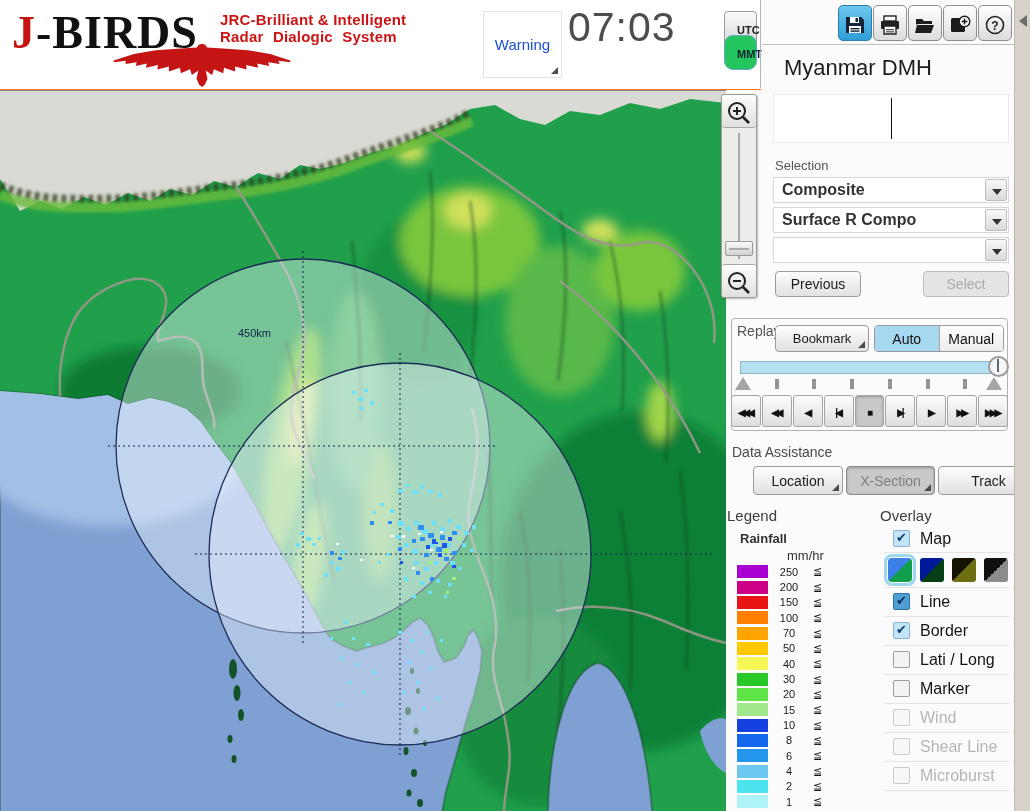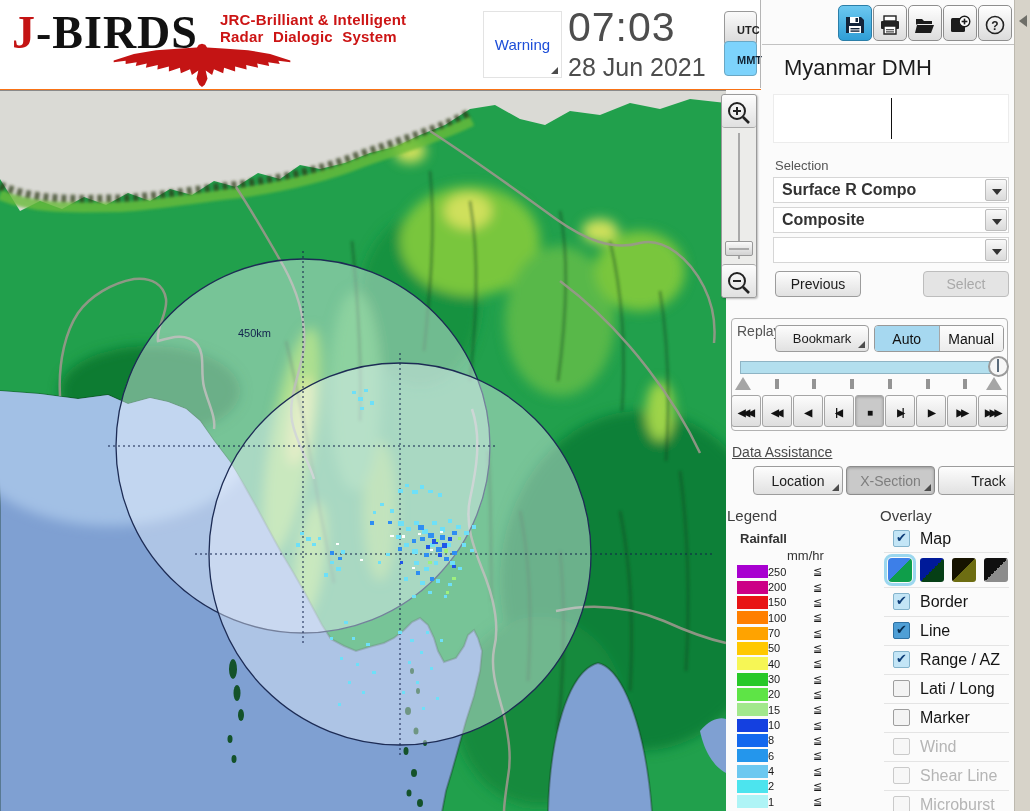--- a/index.html
+++ b/index.html
@@ -15,21 +15,21 @@
   .logo-title { position:absolute; left:12px; top:6px; font-family:"Liberation Serif","DejaVu Serif",serif; font-weight:bold; font-size:46px; color:#111; letter-spacing:1px; }
   .logo-title .j { color:#c41414; }
   .tagline { position:absolute; left:220px; top:11px; color:#cc1414; font-weight:bold; font-size:15px; line-height:17px; letter-spacing:.2px; }
   .tagline .l2 { word-spacing:5px; }
   .eagle { position:absolute; left:6px; top:42px; }
   .warning-btn { position:absolute; left:483px; top:11px; width:79px; height:67px; background:#fff; border:1px solid #e3e3e3; color:#1d4ed8; font-size:15px; cursor:pointer; }
   .clock-time { position:absolute; left:568px; top:4px; font-size:41px; color:#4d4d4d; letter-spacing:1px; }
   .clock-date { position:absolute; left:568px; top:53px; font-size:25px; color:#4d4d4d; }
   .tz-btn { position:absolute; left:724px; width:33px; height:35px; border:1px solid #999; border-radius:4px; font-size:11px; font-weight:bold; color:#222; background:linear-gradient(#fafafa,#d8d8d8); cursor:pointer; padding:12px; }
   .tz-btn.utc { top:11px; }
-  .tz-btn.mmt { top:41px; background:#7dd3fc; border-color:#6aa7c4; color:#123; }
+  .tz-btn.mmt { top:35px; background:#22c55e; border-color:#6aa7c4; color:#123;border-radius:9px; }
   .toolbar-btn { position:absolute; top:5px; width:34px; height:36px; border:1px solid #8e8e8e; border-radius:5px; background:linear-gradient(#ffffff,#dcdcdc); cursor:pointer; padding:0; }
   .toolbar-btn.active { background:linear-gradient(#6cc8f0,#2f9ed6); border-color:#2b7ea8; }
   .toolbar-btn svg { display:block; margin:4px auto 0; }
   .tb-1{left:838px;} .tb-2{left:873px;} .tb-3{left:908px;} .tb-4{left:943px;} .tb-5{left:978px;}
   .toolbar-line { position:absolute; left:762px; top:44px; width:252px; height:1px; background:#c2c2c2; }
   
   .right-strip { position:absolute; left:1014px; top:0; width:16px; height:811px; background:#d7d3c9; border-left:1px solid #bdb9af; }
   .collapse-tri { position:absolute; left:4px; top:15px; width:0; height:0; border-top:6px solid transparent; border-bottom:6px solid transparent; border-right:8px solid #6e6e68; }
   
   .map-wrap { position:absolute; left:0; top:90px; width:726px; height:721px; background:#e5e5e5; border-top:1px solid #8a8a8a; }
@@ -76,32 +76,32 @@
   .tri-left { left:735px; } .tri-right { left:986px; }
   .tick-row { position:absolute; left:731px; top:379px; width:277px; height:12px; }
   .tick { position:absolute; top:0; width:4px; height:10px; background:#949494; }
   .tick:nth-of-type(1){left:44px;} .tick:nth-of-type(2){left:81px;} .tick:nth-of-type(3){left:119px;}
   .tick:nth-of-type(4){left:157px;} .tick:nth-of-type(5){left:195px;} .tick:nth-of-type(6){left:232px;}
   .pb-row { position:absolute; left:731px; top:395px; width:277px; height:32px; display:flex; gap:1px; }
   .pb-btn { flex:1; border:1px solid #a5a5a5; border-radius:3px; background:linear-gradient(#fcfcfc,#dedede); cursor:pointer; padding:0; overflow:hidden; }
   .pb-btn.pressed { background:#c9c9c9; box-shadow:inset 0 1px 3px rgba(0,0,0,.25); }
   .pb-glyph { font-size:10px; font-weight:bold; letter-spacing:-3px; color:#111; display:inline-block; transform:translateX(-1px); }
   
-  .da-label { left:732px; top:444px; font-size:14px; color:#4a4a4a;text-decoration:underline; }
+  .da-label { left:732px; top:444px; font-size:14px; color:#4a4a4a; }
   .da-btn { position:absolute; top:466px; height:29px; font-size:14px;margin-left:23px; }
   .da-1 { left:730px; width:90px; } .da-2 { left:823px; width:89px; } .da-3 { left:915px; width:101px; }
   
   .legend-label  { position:absolute; left:727px; top:507px; font-size:15px; color:#3d3d3d; }
   .overlay-label { position:absolute; left:880px; top:507px; font-size:15px; color:#3d3d3d; }
   .lg-unit { position:absolute; left:740px; font-size:13px; color:#333; }
   .u1 { top:531px;font-weight:bold; } .u2 { top:548px;margin-left:47px; }
   .lg-rows { position:absolute; left:737px; top:564px; width:100px; }
   .lg-row { display:flex; align-items:center; height:15.35px; }
   .lg-swatch { width:31px; height:13px; flex:none; }
-  .lg-val { width:42px; text-align:left; font-size:11px; color:#1a1a1a; }
+  .lg-val { width:42px; text-align:center; font-size:11px; color:#1a1a1a; }
   .lg-op { margin-left:3px; font-size:11px; color:#1a1a1a; }
   
   .ov-col { position:absolute; left:884px; top:525px; width:125px; }
   .ov-row { position:relative; height:29px; border-bottom:1px solid #e4e4e4; }
   .ov-row.first { height:28px; }
   .cb { position:absolute; left:9px; top:5px; width:17px; height:17px; background:#f3f3f3; border:1px solid #9e9e9e; border-radius:2px; cursor:pointer; }
   .cb.checked { background:#c3e5f6; border-color:#85b4cc; }
   .cb.checked::after { content:"\2714"; position:absolute; left:2px; top:-1px; font-size:13px; font-weight:bold; color:#0e3d78; }
   .cb.accent { background:#4f9fd6; border-color:#2f72a4; }
   .cb.accent::after { color:#062c50; }
@@ -124,21 +124,20 @@
     <div class="logo-title"><span class="j">J</span><span>-BIRDS</span></div>
     <div class="tagline">
       <div class="l1">JRC-Brilliant &amp; Intelligent</div>
       <div class="l2">Radar Dialogic System</div>
     </div>
     <svg class="eagle" width="392" height="46" viewBox="0 0 400 100">
       <path d="M200,4 L207,6 L211,12 L246,14 L300,18 L348,26 L392,40 L392,44 L366,41 L369,48 L344,44 L346,52 L320,47 L322,56 L296,50 L297,60 L272,53 L272,64 L248,56 L246,68 L226,59 L222,72 L208,62 L212,80 L206,93 L200,98 L194,93 L188,80 L192,62 L178,72 L174,59 L154,68 L152,56 L128,64 L128,53 L103,60 L104,50 L78,56 L80,47 L56,52 L58,44 L34,48 L34,41 L8,44 L8,40 L52,26 L100,18 L154,14 L189,12 L193,6 Z" fill="#c41414"></path>
     </svg>
     <button class="warning-btn corner">Warning</button>
     <div class="clock-time">07:03</div>
-    <div class="clock-date">28 Jun 2021</div>
     <button class="tz-btn utc">UTC</button>
     <button class="tz-btn mmt">MMT</button>
   </div>
   <div class="hdr-vline"></div>
 
   <button class="toolbar-btn tb-1 active">
     <svg width="22" height="22" viewBox="0 0 22 22">
       <path d="M2,3 h15 l3,3 v13 h-18 z" fill="#13243a"></path>
       <rect x="6" y="3" width="9" height="6" fill="#fff"></rect>
         <rect x="11.5" y="4" width="2.5" height="4" fill="#13243a"></rect>
@@ -431,28 +430,28 @@
     </button>
   </div>
 
   <div class="panel-title">Myanmar DMH</div>
   <div class="station-box"></div>
 
   <div class="sec-label sel-label">Selection</div>
   <div class="dd-list">
 
       <div class="dd">
-        <span class="dd-value">Surface R Compo</span>
+        <span class="dd-value">Composite</span>
         <span class="dd-btn">
           <i class="dd-arrow"></i>
         </span>
       </div>
 
       <div class="dd">
-        <span class="dd-value">Composite</span>
+        <span class="dd-value">Surface R Compo</span>
         <span class="dd-btn">
           <i class="dd-arrow"></i>
         </span>
       </div>
 
       <div class="dd">
         <span class="dd-value"></span>
         <span class="dd-btn">
           <i class="dd-arrow"></i>
         </span>
@@ -620,33 +619,29 @@
 
         <span class="style-swatch" style="--c1: #001a99; --c2: #063f16;"></span>
 
         <span class="style-swatch" style="--c1: #161300; --c2: #6d6d12;"></span>
 
         <span class="style-swatch" style="--c1: #101010; --c2: #8c8c8c;"></span>
       </div>
     <div>
 
         <div class="ov-row">
+          <span class="cb checked accent"></span>
+          <span class="ov-text">Line</span>
+        </div>
+
+        <div class="ov-row">
           <span class="cb checked"></span>
           <span class="ov-text">Border</span>
         </div>
 
-        <div class="ov-row">
-          <span class="cb checked accent"></span>
-          <span class="ov-text">Line</span>
-        </div>
-
-        <div class="ov-row">
-          <span class="cb checked"></span>
-          <span class="ov-text">Range / AZ</span>
-        </div>
 
         <div class="ov-row">
           <span class="cb"></span>
           <span class="ov-text">Lati / Long</span>
         </div>
 
         <div class="ov-row">
           <span class="cb"></span>
           <span class="ov-text">Marker</span>
         </div>

